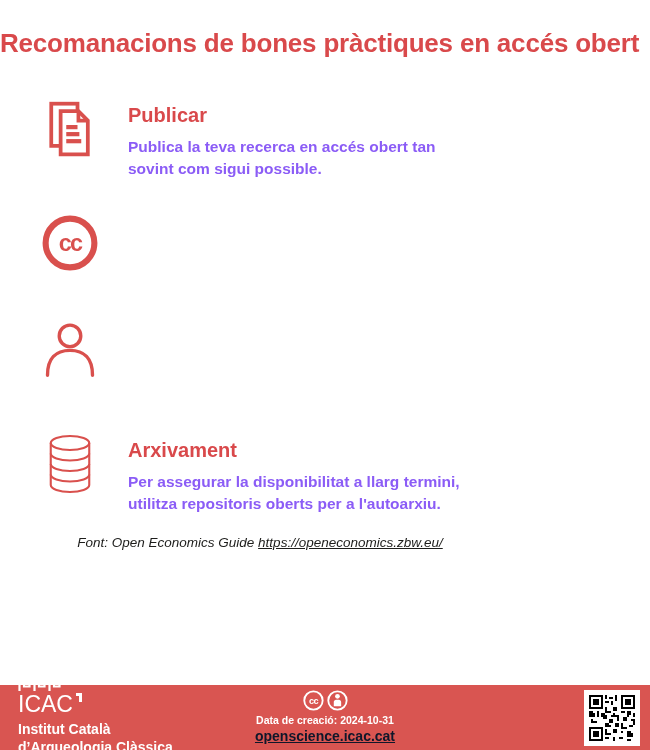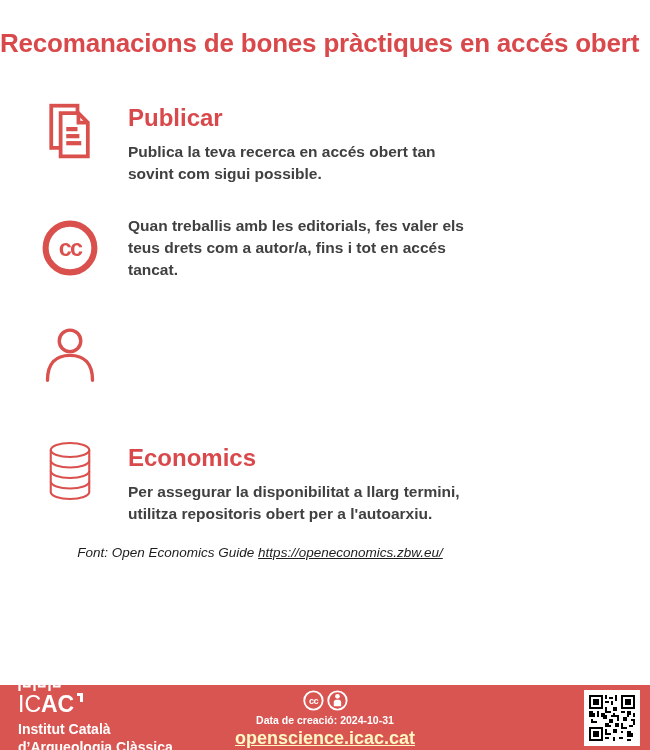--- a/index.html
+++ b/index.html
@@ -20,22 +20,22 @@
     font-weight:bold;
     color:#d9494b;
     white-space:nowrap;
     letter-spacing:-0.2px;
   }
 
   .sections { margin-top:18px; padding:0 48px 0 38px; }
   .section { display:flex; align-items:center; min-height:86px; margin-bottom:20px; }
   .section-icon { flex:0 0 64px; width:64px; height:66px; display:flex; align-items:center; justify-content:center; margin-right:26px; }
   .section-text { flex:1; }
-  .section-heading { color:#d9494b; font-size:24px; font-weight:bold; margin-bottom:9px;margin-top:27px; }
-  .section-body { color:#404040; font-size:15.5px; font-weight:bold; line-height:1.42; }
+  .section-heading { color:#d9494b; font-size:20px; font-weight:bold; margin-bottom:9px;margin-top:27px; }
+  .section-body { color:#8b5cf6; font-size:15.5px; font-weight:bold; line-height:1.42; }
 
   .source-note {
     margin-top:8px;
     text-align:center;
     font-style:italic;
     font-size:13.5px;
     color:#1d1d1b;
   }
   .source-note a { color:#1d1d1b; text-decoration:underline; font-style:italic; }
 
@@ -45,37 +45,37 @@
     background:#d95551;
     display:flex; align-items:center; justify-content:space-between;
     padding:0 10px 0 18px;
   }
 
   
   .icac-logo { color:#fff; line-height:1; }
   .meander-row { display:flex; gap:2px; margin-bottom:2px; }
   .acronym { font-size:23px; line-height:1; }
   .acronym .ic { font-weight:400; }
-  .acronym .ac { font-weight:700; }
+  .acronym .ac { font-weight:400; }
   .logo-mark {
     display:inline-block; width:6px; height:9px;
     border-top:3px solid #fff; border-right:3px solid #fff;
     margin-left:3px; position:relative; top:-10px;
   }
   .org { margin-top:4px; font-size:14px; font-weight:bold; line-height:1.3; }
 
   
   .footer-center {
     position:absolute; left:50%; transform:translateX(-50%);
     top:4px; text-align:center;
     display:flex; flex-direction:column; align-items:center;
   }
   .license-icons { display:flex; gap:1px; }
   .creation-date { color:#fff; font-size:10.5px; font-weight:bold; margin-top:2px; }
-  .website { color:#fef9c3; font-size:18px; font-weight:bold; text-decoration:underline; margin-top:2px; }
+  .website { color:#0f172a; font-size:14px; font-weight:bold; text-decoration:underline; margin-top:2px; }
 
   .qr-box { width:56px; height:56px; background:#fff; padding:3px; }
   .qr-box svg { display:block; width:100%; height:100%; }
 
   svg { overflow:visible; }
 </style>
 </head>
 <body>
 
 <div class="page">
@@ -102,21 +102,20 @@
     </div>
 
     <div class="section">
       <div class="section-icon">
         <svg width="60" height="60" viewBox="0 0 64 64">
           <circle cx="32" cy="32" r="26" fill="none" stroke="#d9504d" stroke-width="6.5"></circle>
           <text x="32" y="41" text-anchor="middle" font-family="Liberation Sans, sans-serif" font-size="25" font-weight="bold" letter-spacing="-2" fill="#d9504d">cc</text>
         </svg>
       </div>
       <div class="section-text">
-        <p class="section-body">Quan treballis amb les editorials, fes valer els teus drets com a autor/a, fins i tot en accés tancat.</p>
       </div>
     </div>
 
 
     <div class="section">
       <div class="section-icon">
         <svg width="60" height="62" viewBox="0 0 64 64">
           <circle cx="32" cy="18" r="11.5" fill="none" stroke="#d9504d" stroke-width="3.6"></circle>
           <path d="M8 60 C8 42 17 33.5 32 33.5 C47 33.5 56 42 56 60" fill="none" stroke="#d9504d" stroke-width="3.6" stroke-linecap="round"></path>
         </svg>
@@ -129,22 +128,22 @@
       <div class="section-icon">
         <svg width="56" height="66" viewBox="0 0 64 72">
           <ellipse cx="32" cy="12" rx="22" ry="8" fill="none" stroke="#d9504d" stroke-width="2.4"></ellipse>
           <path d="M10 24 A22 8 0 0 0 54 24" fill="none" stroke="#d9504d" stroke-width="2.4"></path>
           <path d="M10 36 A22 8 0 0 0 54 36" fill="none" stroke="#d9504d" stroke-width="2.4"></path>
           <path d="M10 48 A22 8 0 0 0 54 48" fill="none" stroke="#d9504d" stroke-width="2.4"></path>
           <path d="M10 12 V60 A22 8 0 0 0 54 60 V12" fill="none" stroke="#d9504d" stroke-width="2.4"></path>
         </svg>
       </div>
       <div class="section-text">
-        <h2 class="section-heading">Economics</h2>
-        <p class="section-body">Per assegurar la disponibilitat a llarg termini, utilitza repositoris obert per a l'autoarxiu.</p>
+        <h2 class="section-heading">Arxivament</h2>
+        <p class="section-body">Per assegurar la disponibilitat a llarg termini, utilitza repositoris oberts per a l'autoarxiu.</p>
       </div>
     </div>
 
   </div>
 
   <p class="source-note"><span>Font: Open Economics Guide </span><a href="#">https://openeconomics.zbw.eu/</a></p>
 
   <div class="footer">
 
     <div class="icac-logo">

